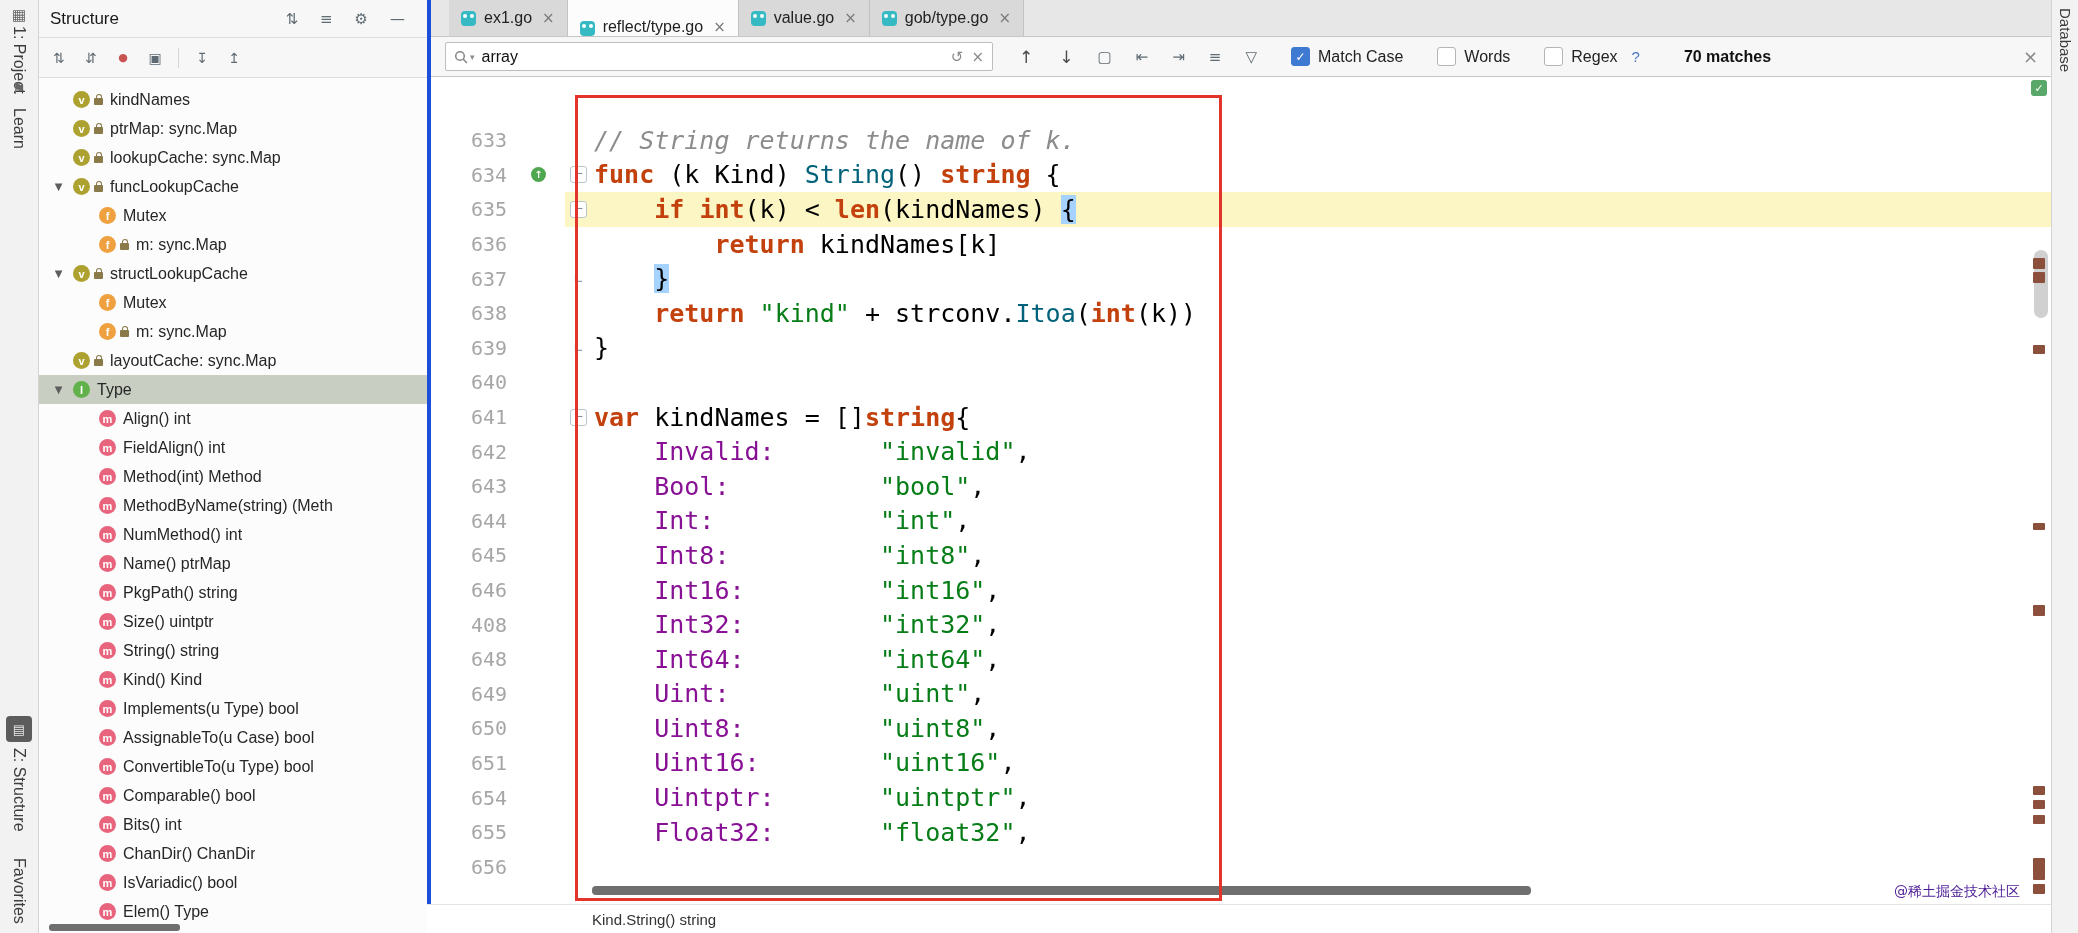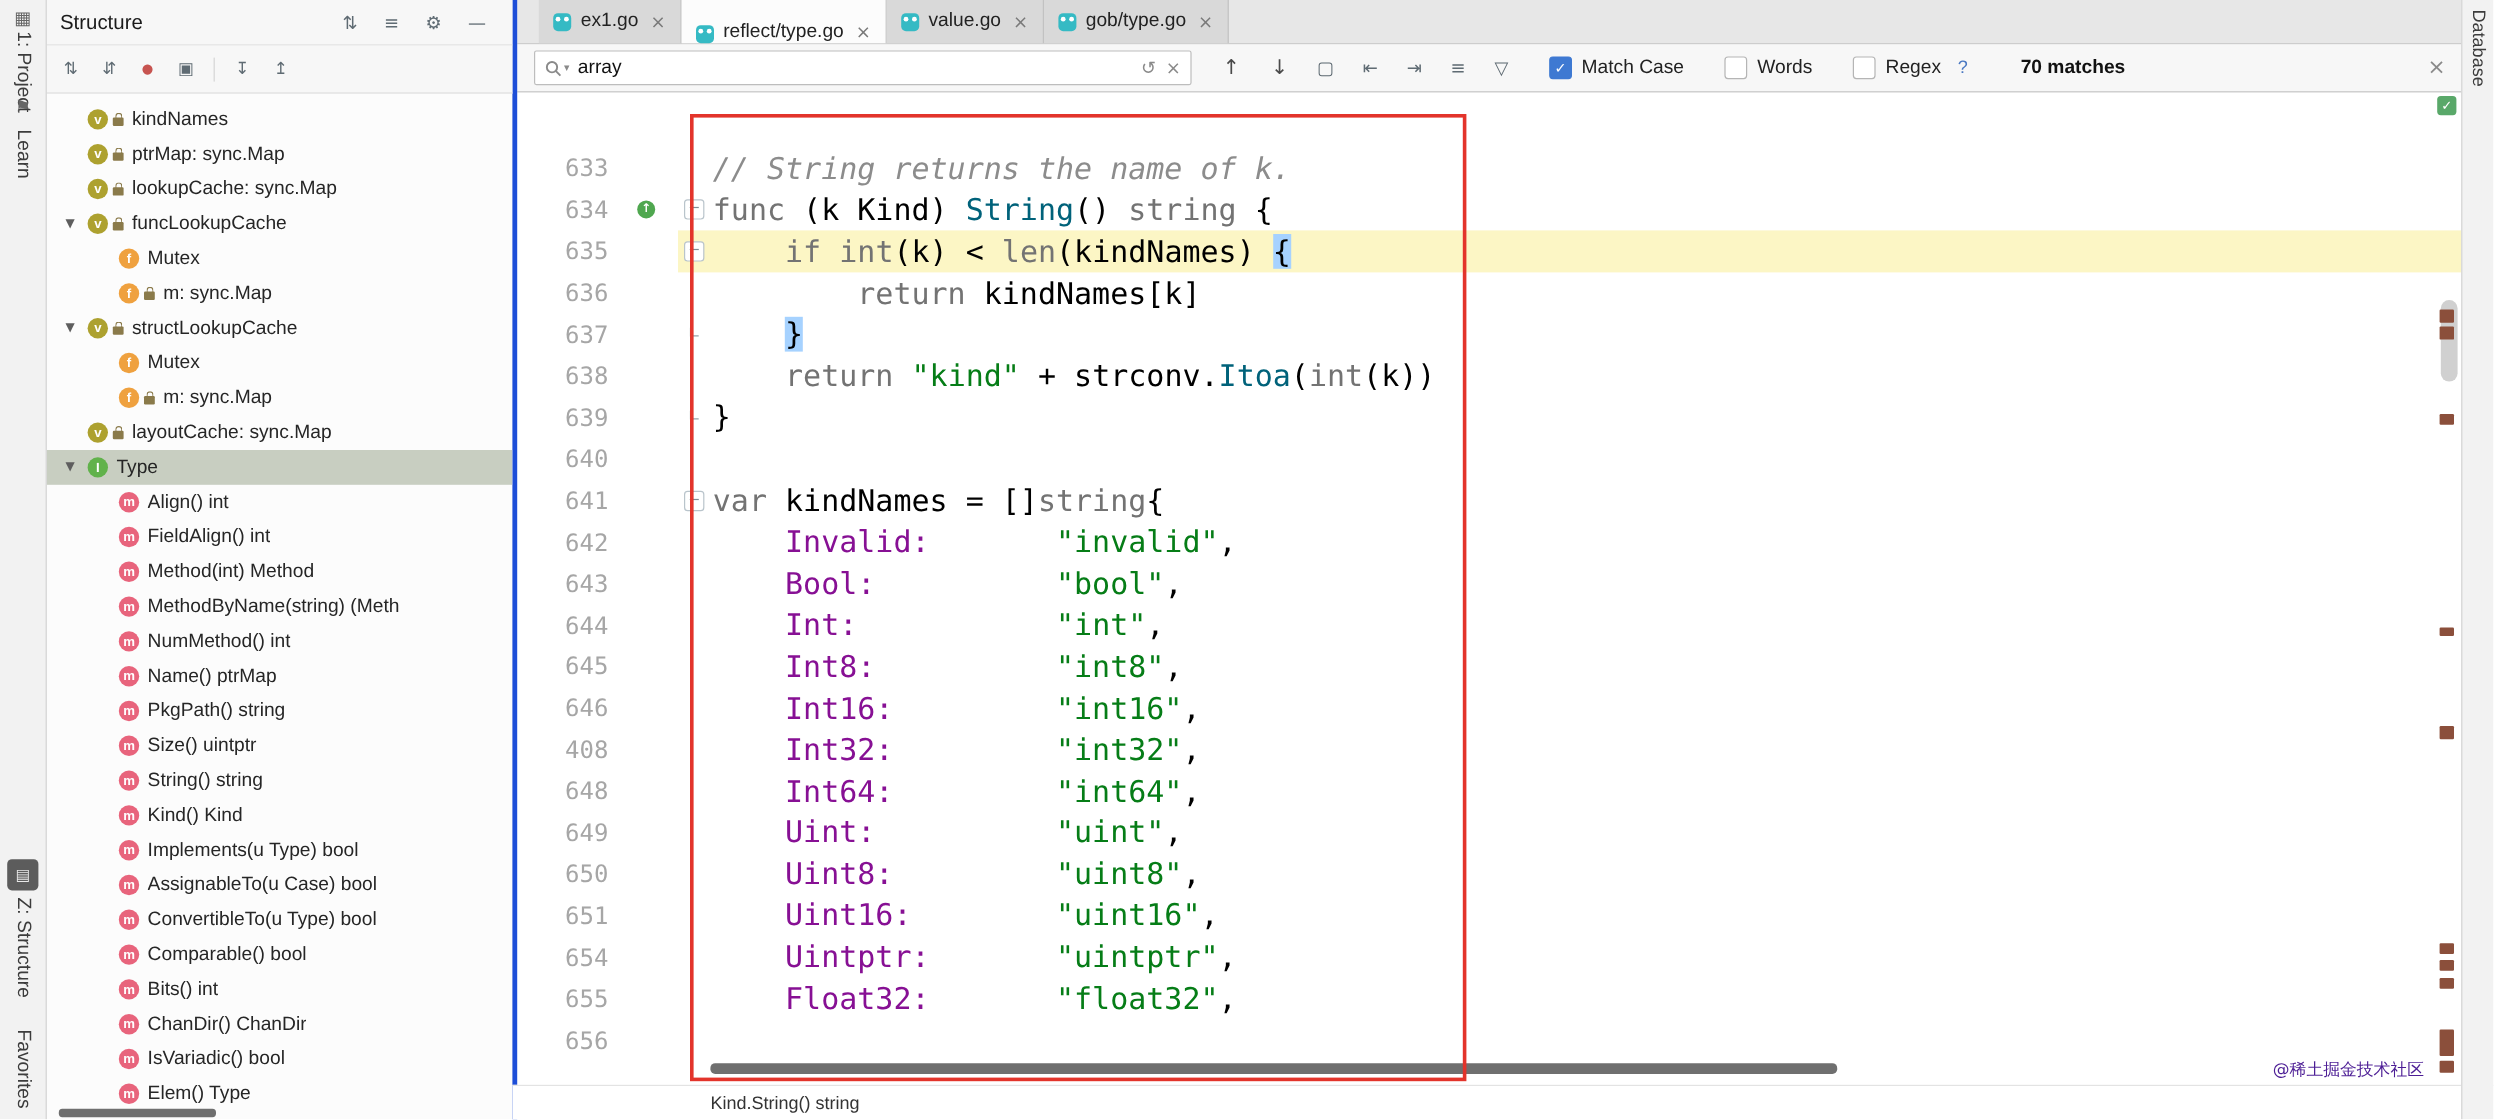--- a/index.html
+++ b/index.html
@@ -65,21 +65,21 @@
   #lines{position:absolute;top:6px;left:0;right:0;margin-top:40px;}
   .cline{display:flex;height:34.6px;align-items:center;position:relative;font-family:"DejaVu Sans Mono",monospace;font-size:25px;color:#000;}
   .cline.current::before{content:"";position:absolute;left:138px;right:0;top:0;bottom:0;background:#FCF6C5;z-index:0;}
   .lnum{width:80px;text-align:right;font-size:20px;color:#A6A6A6;flex:none;z-index:1;font-family:"DejaVu Sans Mono",monospace;}
   .limpl{width:58px;flex:none;display:flex;justify-content:flex-start;padding-left:24px;box-sizing:border-box;z-index:1;}
   .impl{width:15px;height:15px;border-radius:50%;background:#4FA74F;color:#fff;font-size:10px;display:flex;align-items:center;justify-content:center;font-weight:bold;}
   .lfold{width:27px;flex:none;display:flex;align-items:center;justify-content:center;z-index:1;}
   .fopen{width:15px;height:15px;border:1px solid #B9C4CB;border-radius:3px;background:#fff;color:#7E8C96;font-size:12px;line-height:13px;text-align:center;}
   .fend{color:#9AA5AD;font-size:13px;}
   .lcode{padding-left:2px;white-space:pre;z-index:1;}
-  .kw{color:#737373;font-weight:normal;}
+  .kw{color:#c2410c;font-weight:bold;}
   .str{color:#067D17;}
   .cmt{color:#8C8C8C;font-style:italic;}
   .fnc{color:#00627A;}
   .cst{color:#871094;}
   .sel{background:#A6D2FF;}
   #hscroll{position:absolute;left:592px;top:886px;width:939px;height:9px;background:#6F6F6F;border-radius:4px;z-index:9;}
 
   
   #markscol{position:absolute;right:30px;top:77px;bottom:28px;width:18px;z-index:6;}
   .mark{position:absolute;left:3px;width:12px;background:#8B4F3B;border-radius:1px;}

